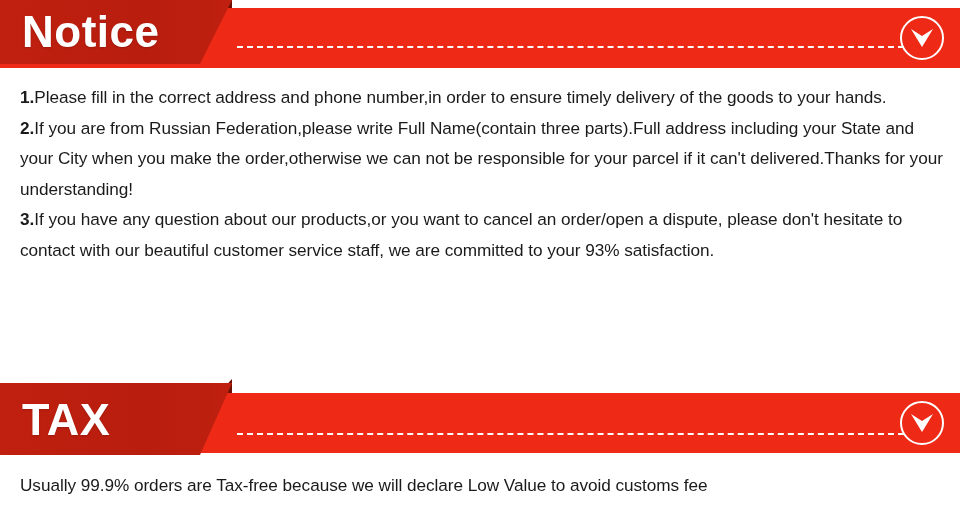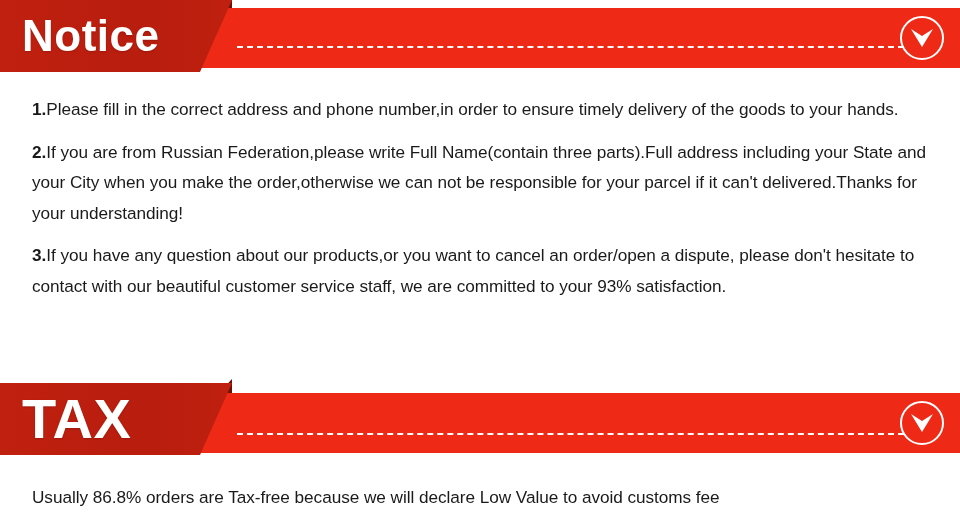--- a/index.html
+++ b/index.html
@@ -43,43 +43,43 @@
     position:absolute;width:44px;height:44px;border-radius:50%;
     border:2.5px solid #ffffff;box-sizing:border-box;
     display:flex;align-items:center;justify-content:center;
   }
   .arrow svg{display:block;}
 
   
   #banner-notice{top:0;height:76px;--bright:#ee2a17;}
   #banner-notice .bar{top:8px;}
   #banner-notice .dash{top:38px;}
-  #banner-notice .flag{top:0;height:72px;}
+  #banner-notice .flag{top:0;height:64px;}
   #banner-notice .title{font-size:44px;margin-left:22px;}
   #banner-notice .fold{left:219px;top:-6px;}
   #banner-notice .arrow{right:16px;top:16px;}
 
   
   #banner-tax{top:383px;height:76px;--bright:#ee2a17;}
   #banner-tax .bar{top:10px;}
   #banner-tax .dash{top:40px;}
   #banner-tax .flag{top:0;height:72px;}
-  #banner-tax .title{font-size:56px;margin-left:22px;}
+  #banner-tax .title{font-size:45px;margin-left:22px;}
   #banner-tax .fold{left:219px;top:-4px;}
   #banner-tax .arrow{right:16px;top:18px;}
 
   
   .body-text{
     position:absolute;left:20px;width:925px;
     color:#1a1a1a;font-size:17.2px;line-height:30.5px;
     letter-spacing:-0.05px;
   }
   #notice-body{top:82px;}
   #tax-body{top:470px;}
-  .body-text p{margin:12px;}
+  .body-text p{margin:0;}
   .num{font-weight:bold;}
 </style>
 </head>
 <body>
 
 <div class="page">
 
   <div class="banner" id="banner-notice">
     <div class="bar">
       <div class="dash"></div>
@@ -110,16 +110,16 @@
       <span class="title">TAX</span>
     </div>
     <div class="arrow">
       <svg width="26" height="22" viewBox="0 0 26 22" aria-hidden="true">
         <path d="M2 2 L13 20 L24 2 L13 9 Z" fill="#ffffff"></path>
       </svg>
     </div>
   </div>
 
   <div class="body-text" id="tax-body">
-    <p><span>Usually 86.8% orders are Tax-free because we will declare Low Value to avoid customs fee</span></p>
+    <p><span>Usually 99.9% orders are Tax-free because we will declare Low Value to avoid customs fee</span></p>
   </div>
 
 </div>
 
 </body></html>

